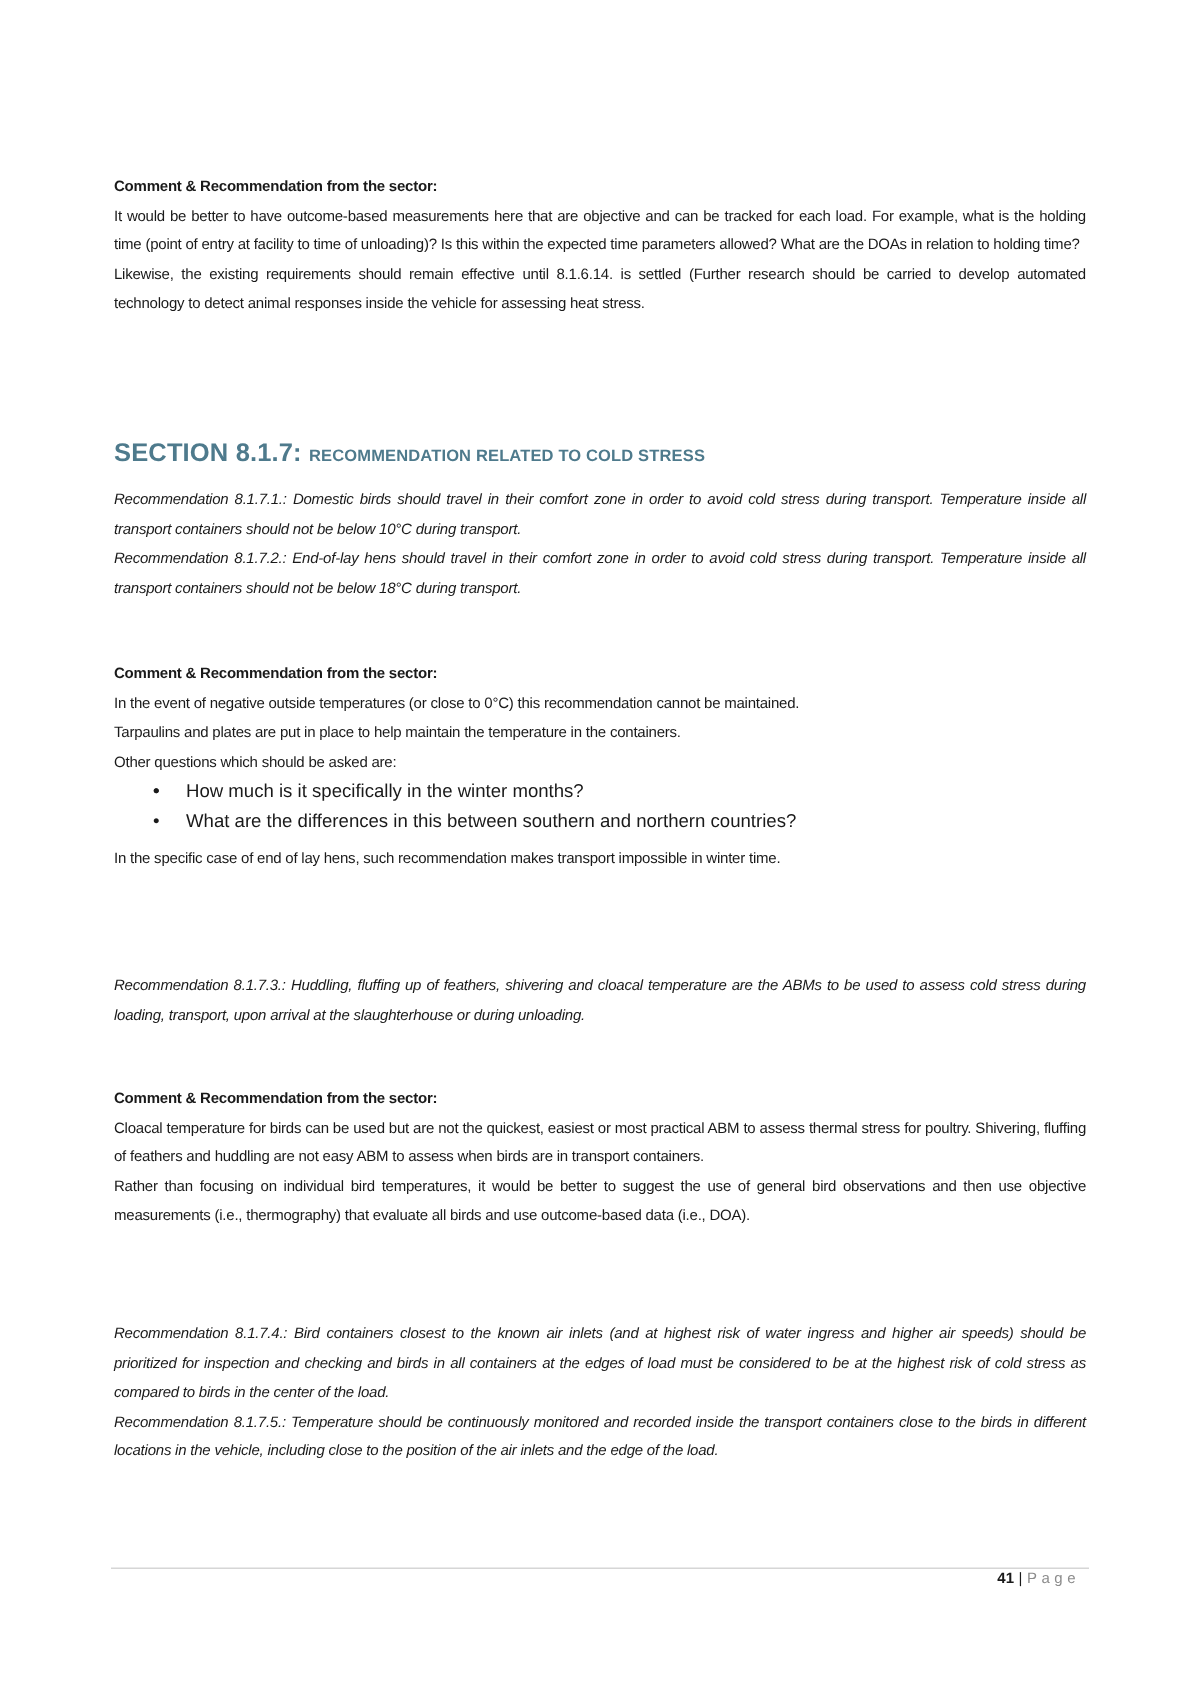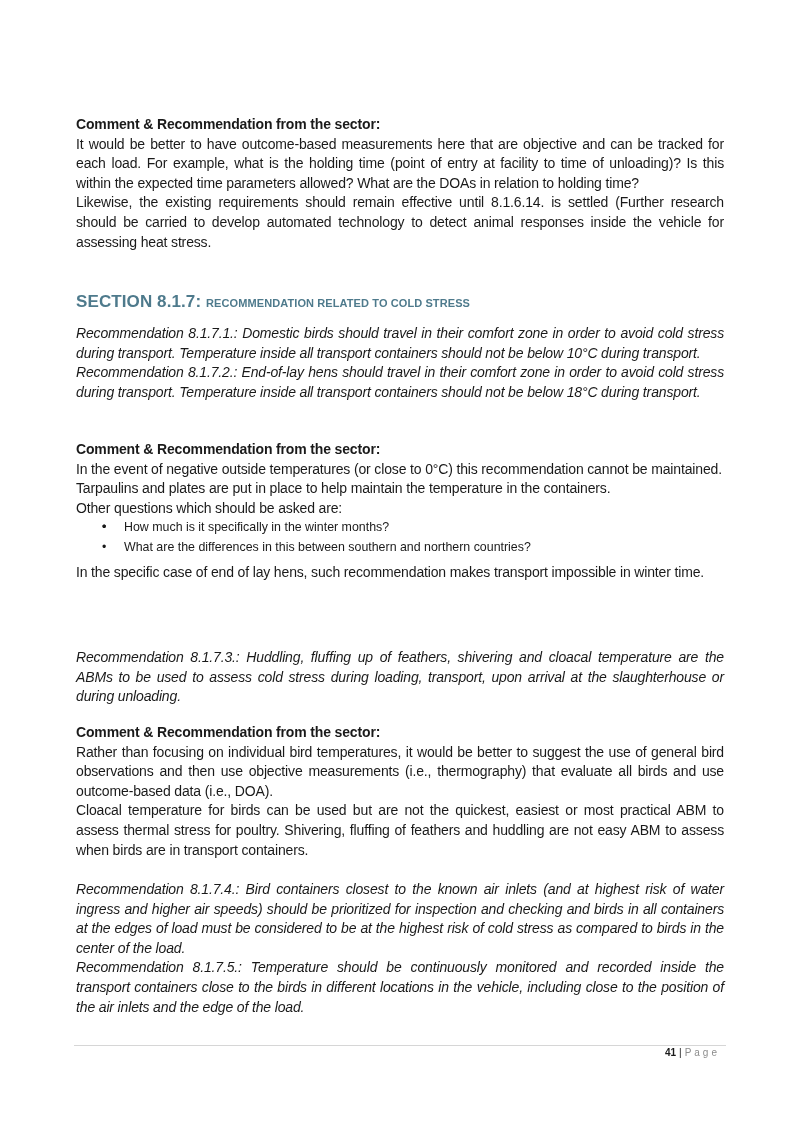--- a/index.html
+++ b/index.html
@@ -1,19 +1,19 @@
 <!DOCTYPE html>
 <html><head>
 <meta charset="utf-8">
 <style>
   html, body { margin: 0; padding: 0; background: #ffffff; }
   body { width: 800px; height: 1131px; position: relative; overflow: hidden;
          font-family: "Liberation Sans", sans-serif; color: #1a1a1a; }
   .page { position: absolute; left: 76px; top: 0; width: 648px; }
-  .p { font-size: 14px; line-height: 19.6px; margin: 0; text-align: justify; letter-spacing: -0.15px; }
+  .p { font-size: 10px; line-height: 19.6px; margin: 0; text-align: justify; letter-spacing: -0.15px; }
   .b { font-weight: bold; }
   .i { font-style: italic; }
   .heading { position: absolute; font-size: 11px; font-weight: bold; color: #4e7a8c; letter-spacing: 0.1px; }
   .heading .big { font-size: 17px; }
   .block { position: absolute; left: 0; width: 648px; }
   ul.bullets { margin: 0; padding: 0; list-style: none; }
   ul.bullets li { position: relative; padding-left: 48px; font-size: 12.4px; line-height: 19.6px; }
   ul.bullets li .dot { position: absolute; left: 26px; top: 0; }
   .footer-rule { position: absolute; left: 74px; top: 1045px; width: 652px; height: 1px; background: #d6d6d6; }
   .footer { position: absolute; right: 80px; top: 1047px; font-size: 10px; }
@@ -53,22 +53,22 @@
     </ul>
     <p class="p" style="margin-top:5px;">In the specific case of end of lay hens, such recommendation makes transport impossible in winter time.</p>
   </div>
 
   <div class="block" style="top:648px;">
     <p class="p i">Recommendation 8.1.7.3.: Huddling, fluffing up of feathers, shivering and cloacal temperature are the ABMs to be used to assess cold stress during loading, transport, upon arrival at the slaughterhouse or during unloading.</p>
   </div>
 
   <div class="block" style="top:723px;">
     <p class="p b">Comment &amp; Recommendation from the sector:</p>
+    <p class="p">Cloacal temperature for birds can be used but are not the quickest, easiest or most practical ABM to assess thermal stress for poultry. Shivering, fluffing of feathers and huddling are not easy ABM to assess when birds are in transport containers.</p>
     <p class="p">Rather than focusing on individual bird temperatures, it would be better to suggest the use of general bird observations and then use objective measurements (i.e., thermography) that evaluate all birds and use outcome-based data (i.e., DOA).</p>
-    <p class="p">Cloacal temperature for birds can be used but are not the quickest, easiest or most practical ABM to assess thermal stress for poultry. Shivering, fluffing of feathers and huddling are not easy ABM to assess when birds are in transport containers.</p>
   </div>
 
   <div class="block" style="top:880px;">
     <p class="p i">Recommendation 8.1.7.4.: Bird containers closest to the known air inlets (and at highest risk of water ingress and higher air speeds) should be prioritized for inspection and checking and birds in all containers at the edges of load must be considered to be at the highest risk of cold stress as compared to birds in the center of the load.</p>
     <p class="p i">Recommendation 8.1.7.5.: Temperature should be continuously monitored and recorded inside the transport containers close to the birds in different locations in the vehicle, including close to the position of the air inlets and the edge of the load.</p>
   </div>
 </div>
 
 <div class="footer-rule"></div>
 <div class="footer">

